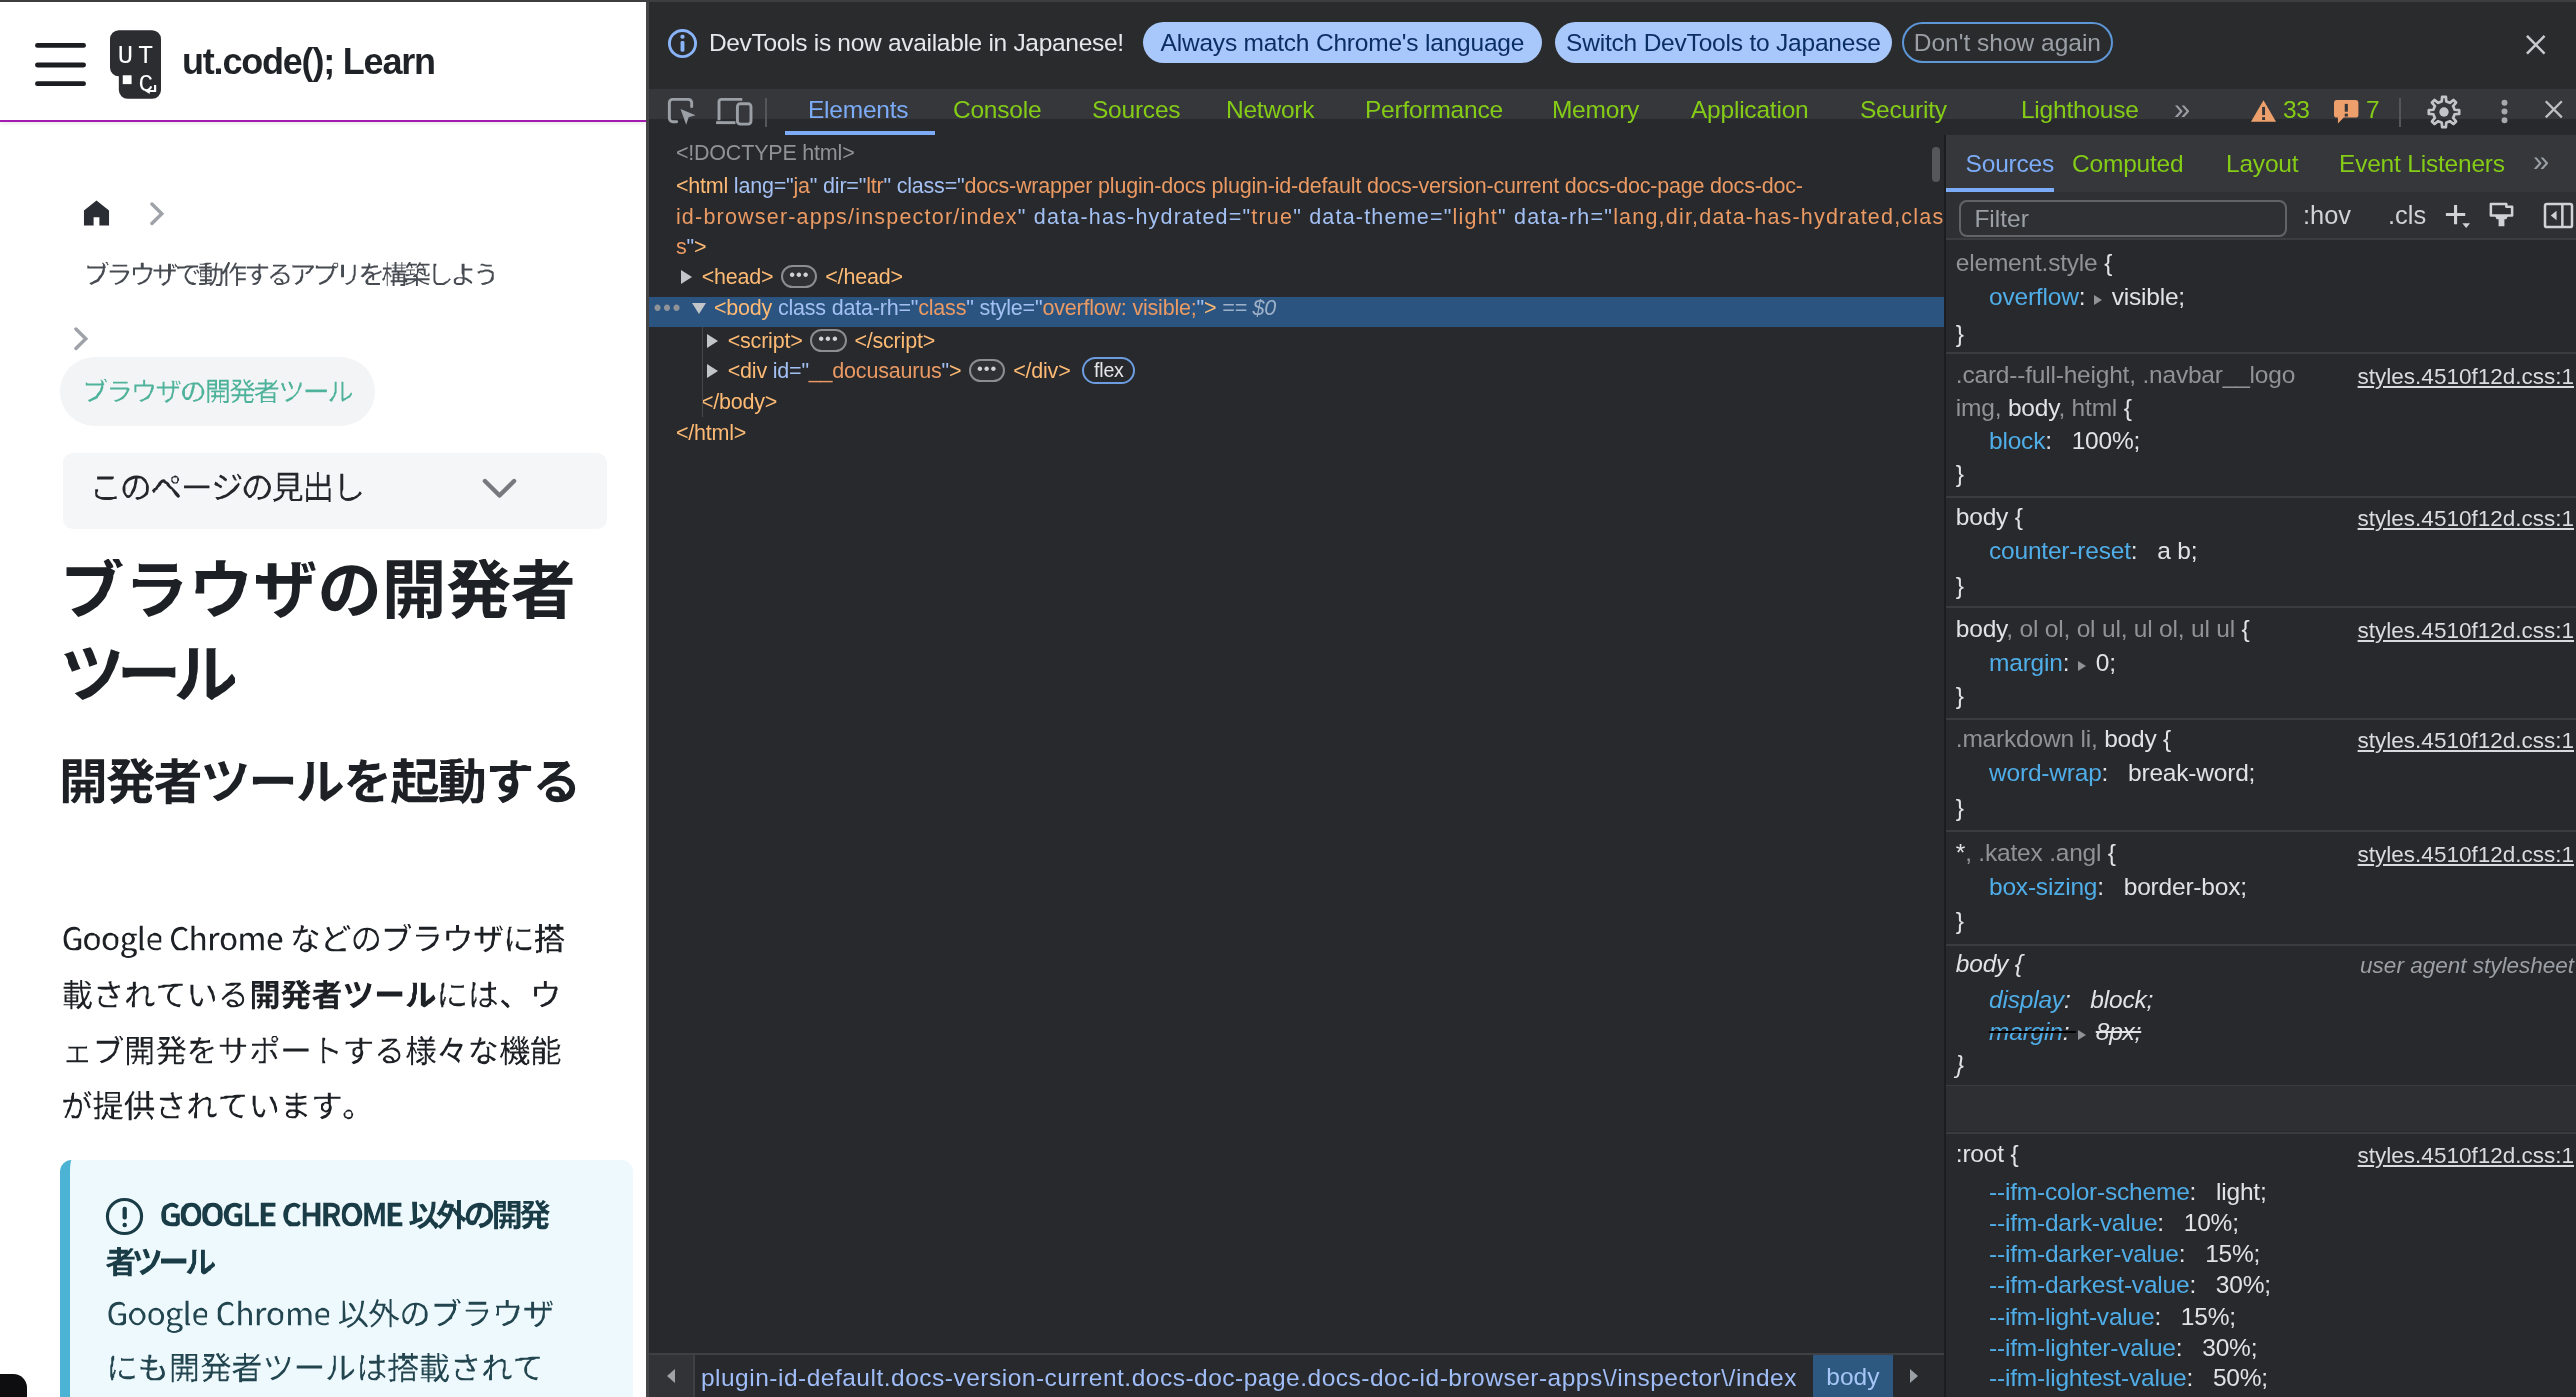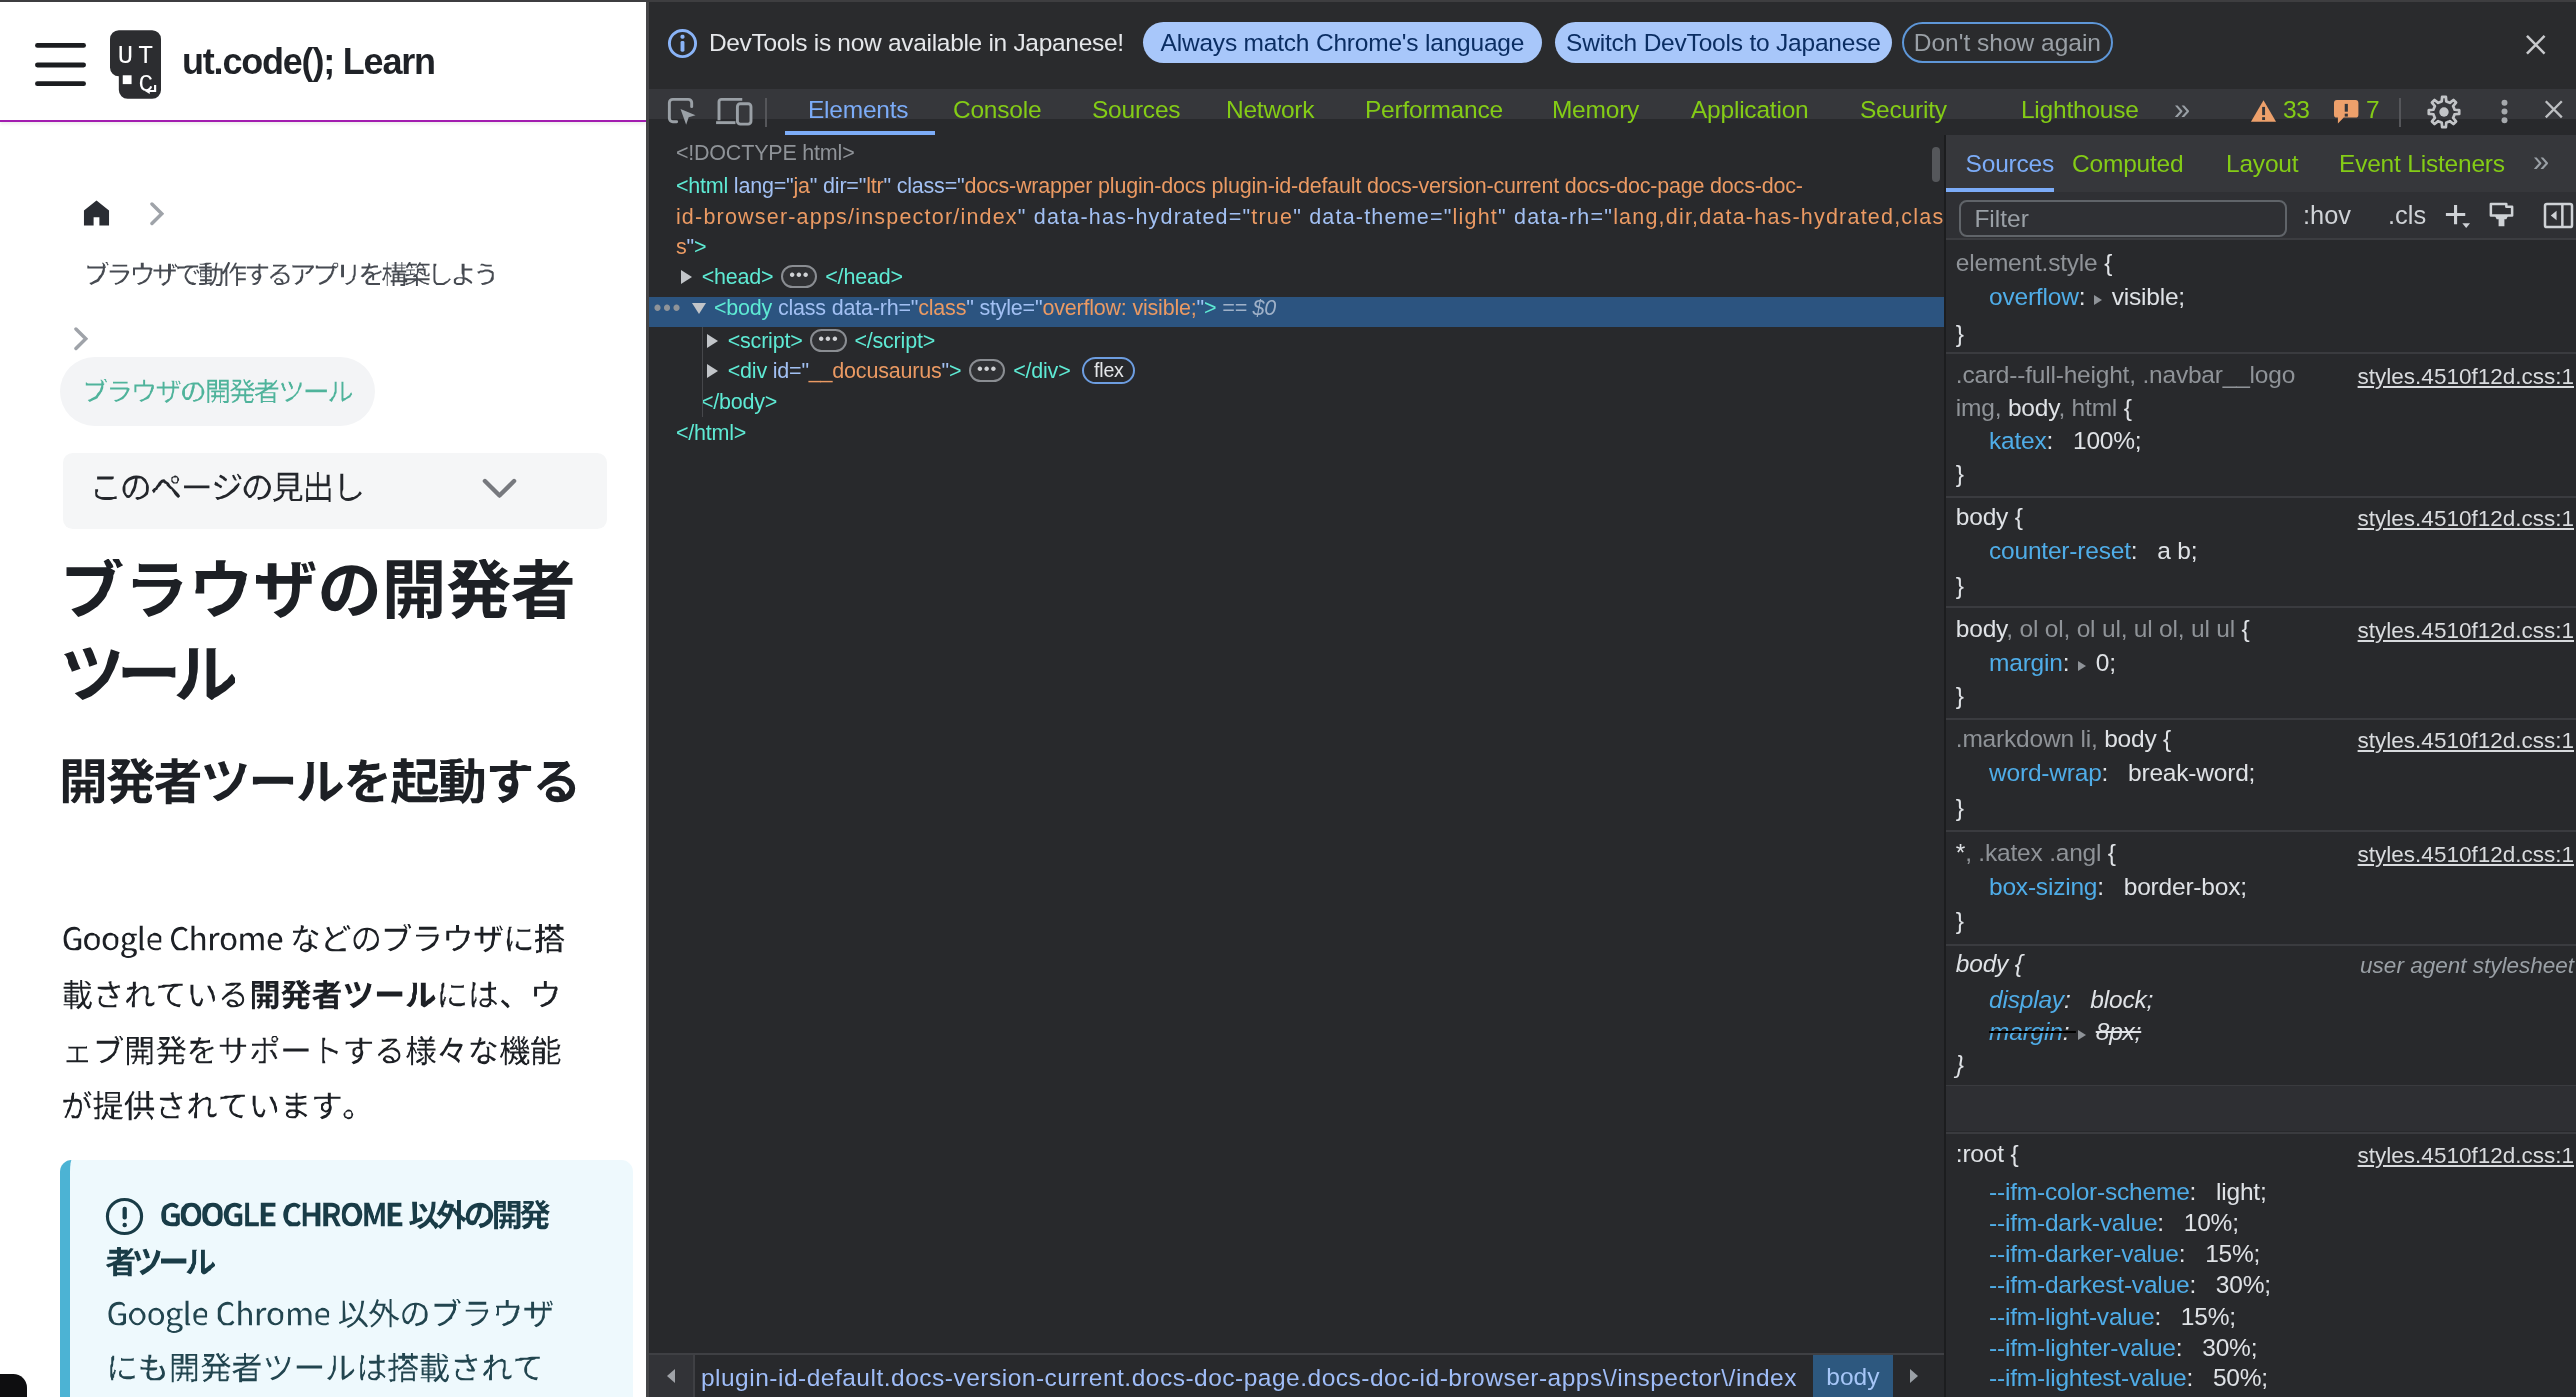--- a/index.html
+++ b/index.html
@@ -24,21 +24,21 @@
 .bluetab{color:#7cacf8}
 .ipill{position:absolute;top:19.6px;height:41px;border-radius:20.6px;background:#a8c7fa;color:#0b2e63;font-size:24.5px;text-align:center;letter-spacing:-0.2px}
 .ipill span{display:inline-block;line-height:41px}
 #dontshow{position:absolute;top:19.6px;height:41px;border-radius:20.6px;border:2px solid #5e97d8;color:#9aa0a6;font-size:24.5px;text-align:center}
 #dontshow span{display:inline-block;line-height:37px}
 .vsep{position:absolute;top:8.8px;width:2px;height:29px;background:#55565a}
 
 #elpanel{position:absolute;left:2.9px;top:133px;width:1295px;height:1216px;background:#28292c;overflow:hidden;
 font-size:21.5px;letter-spacing:-0.2px;white-space:pre}
 .crow{position:absolute;height:30px;line-height:30px}
-.t{color:#5eead4}.at{color:#a2c0f3}.v{color:#eb9a63}.g{color:#8f9398}.w{color:#dfe2e6}
+.t{color:#fdba74}.at{color:#a2c0f3}.v{color:#eb9a63}.g{color:#8f9398}.w{color:#dfe2e6}
 .cy{color:#4fade8}
 #selrow{position:absolute;left:0;top:162px;width:1295px;height:30px;background:#2c5480}
 .arr{display:inline-block;width:0;height:0;border-left:11.7px solid #c2c5c9;border-top:7.8px solid transparent;border-bottom:7.8px solid transparent;vertical-align:middle;margin:-2.9px 9.8px 0 0}
 .arrd{display:inline-block;width:0;height:0;border-top:11.7px solid #c2c5c9;border-left:7.8px solid transparent;border-right:7.8px solid transparent;vertical-align:middle;margin:-2px 7.8px 0 -3.9px}
 .dots{display:inline-block;background:#303134;border:2.4px solid #8a8d92;border-radius:11.7px;height:22.5px;line-height:15.7px;padding:0 5.9px;color:#d0d2d5;font-size:16.6px;letter-spacing:1px;vertical-align:middle;margin:-3.9px 7.8px 0 7.8px}
 .badge{display:inline-block;border:2px solid #6d9de0;border-radius:13.7px;height:26.4px;line-height:22.5px;padding:0 9.8px;color:#e4e6e9;font-size:19.6px;vertical-align:middle;margin:-3.9px 0 0 11.7px}
 #statusbar{position:absolute;left:2.9px;top:1351px;width:1295px;height:45px;background:#28292c;border-top:2px solid #3f4044}
 
 #sidebar{position:absolute;left:1298px;top:133px;width:632px;height:1263px;background:#28292c;border-left:2px solid #1c1d1f}
 #sbtabs{position:absolute;left:0;top:0;width:632px;height:57px;background:#36373b}
@@ -248,21 +248,21 @@
 <path d="M14 9 L8 14 L14 19 Z" fill="#cfd2d6"></path>
           </svg>
 </div>
 <div class="srow" style="left:9.8px;top:111px"><span class="g">element.style</span><span class="w"> {</span></div>
 <div class="srow" style="left:43px;top:145px"><span class="cy">overflow</span><span class="w">: </span><span class="tri"></span><span class="w">visible;</span></div>
 <div class="srow" style="left:9.8px;top:182px"><span class="w">}</span></div>
 <div class="ssep" style="top:217px"></div>
 <div class="srow" style="left:9.8px;top:223px"><span class="g">.card--full-height, .navbar__logo</span></div>
 <div class="slink" style="right:2px;top:229px">styles.4510f12d.css:1</div>
 <div class="srow" style="left:9.8px;top:256px"><span class="g">img, </span><span class="w">body</span><span class="g">, html</span><span class="w"> {</span></div>
-<div class="srow" style="left:43px;top:289px"><span class="cy">katex</span><span class="w">:&nbsp;&nbsp; </span><span class="w">100%;</span></div>
+<div class="srow" style="left:43px;top:289px"><span class="cy">block</span><span class="w">:&nbsp;&nbsp; </span><span class="w">100%;</span></div>
 <div class="srow" style="left:9.8px;top:322px"><span class="w">}</span></div>
 <div class="ssep" style="top:361px"></div>
 <div class="srow" style="left:9.8px;top:365px"><span class="w">body {</span></div>
 <div class="slink" style="right:2px;top:371px">styles.4510f12d.css:1</div>
 <div class="srow" style="left:43px;top:399px"><span class="cy">counter-reset</span><span class="w">:&nbsp;&nbsp; </span><span class="w">a b;</span></div>
 <div class="srow" style="left:9.8px;top:434px"><span class="w">}</span></div>
 <div class="ssep" style="top:471px"></div>
 <div class="srow" style="left:9.8px;top:477px"><span class="w">body</span><span class="g">, ol ol, ol ul, ul ol, ul ul</span><span class="w"> {</span></div>
 <div class="slink" style="right:2px;top:483px">styles.4510f12d.css:1</div>
 <div class="srow" style="left:43px;top:511px"><span class="cy">margin</span><span class="w">: </span><span class="tri"></span><span class="w">0;</span></div>

